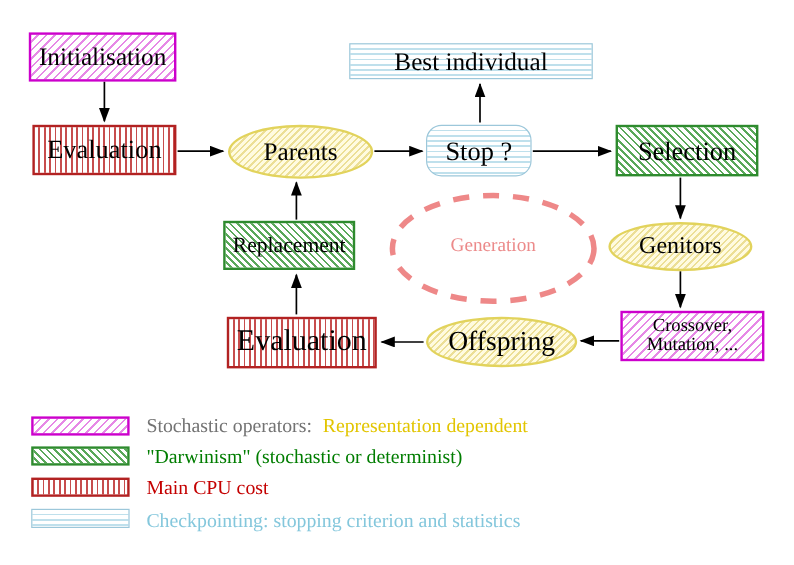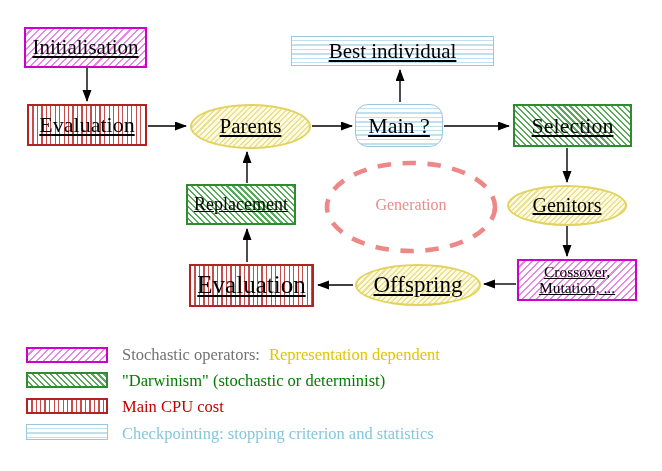--- a/index.html
+++ b/index.html
@@ -1,21 +1,21 @@
 <!DOCTYPE html>
 <html><head>
 <meta charset="utf-8">
 <style>
   html,body{margin:0;padding:0;background:#fff;}
   #stage{
     position:relative;width:662px;height:471px;background:#ffffff;overflow:hidden;
     font-family:"Liberation Serif","DejaVu Serif",serif;color:#000;
   }
   .node{position:absolute;display:flex;align-items:center;justify-content:center;
-    text-align:center;box-sizing:border-box;line-height:1.05;text-decoration:underline;}
+    text-align:center;box-sizing:border-box;line-height:1.05;}
   
   .hatch-magenta{border:2px solid #cc00cc;
     background:repeating-linear-gradient(135deg,#ffffff 0 3.5px,#e689e6 3.5px 5px);}
   .hatch-green{border:2px solid #2e8b2e;
     background:repeating-linear-gradient(45deg,#ffffff 0 2.6px,#5aa85a 2.6px 4.2px);}
   .stripe-red{border:2px solid #b22222;
     background:repeating-linear-gradient(90deg,#ffffff 0 3px,#c74d4d 3px 4.5px);}
   .stripe-cyan{border:1.6px solid #9cc7da;
     background:repeating-linear-gradient(180deg,#ffffff 0 3px,#bfe0ec 3px 4.4px);}
   .hatch-yellow{border:2px solid #e2d35c;
@@ -73,21 +73,21 @@
 
   <div class="node hatch-yellow ellipse t21" style="left:190px;top:104px;width:121px;height:45px;">
     <span>Parents</span>
   </div>
 
   <div class="node stripe-cyan t21" style="left:291px;top:36px;width:203px;height:30px;">
     <span>Best individual</span>
   </div>
 
   <div class="node stripe-cyan rounded t22" style="left:355px;top:104px;width:88px;height:43px;">
-    <span>Main ?</span>
+    <span>Stop ?</span>
   </div>
 
   <div class="node hatch-green t22" style="left:513px;top:104px;width:119px;height:43px;">
     <span>Selection</span>
   </div>
 
   <div class="node hatch-yellow ellipse t20" style="left:507px;top:185px;width:120px;height:41px;">
     <span>Genitors</span>
   </div>
 

